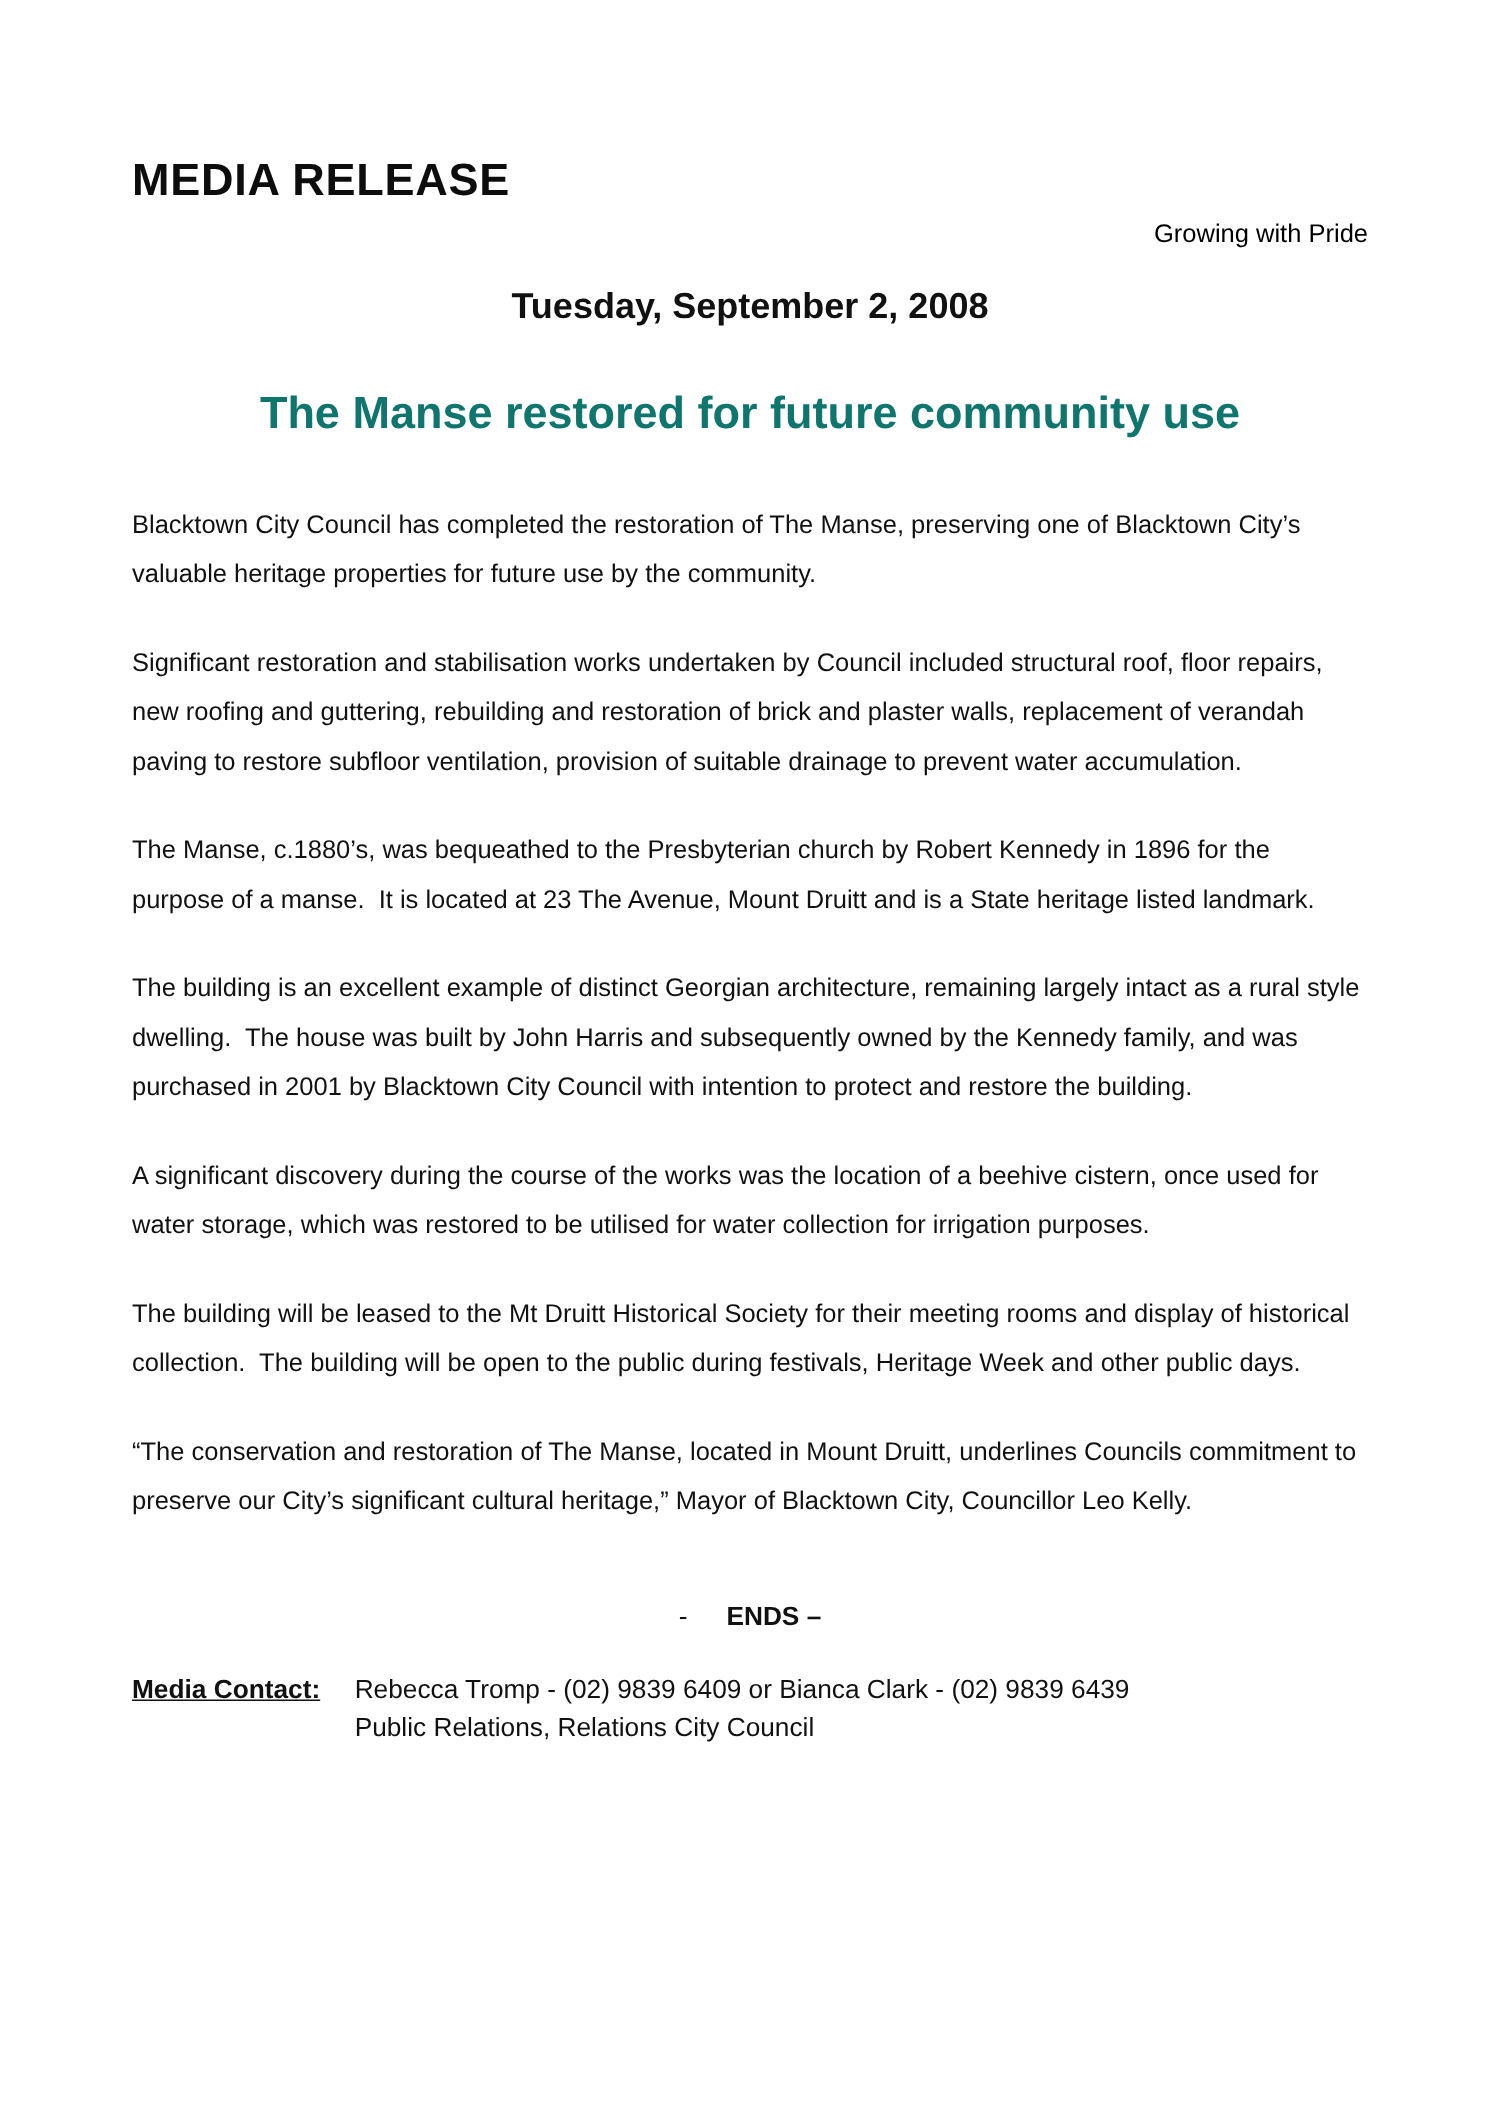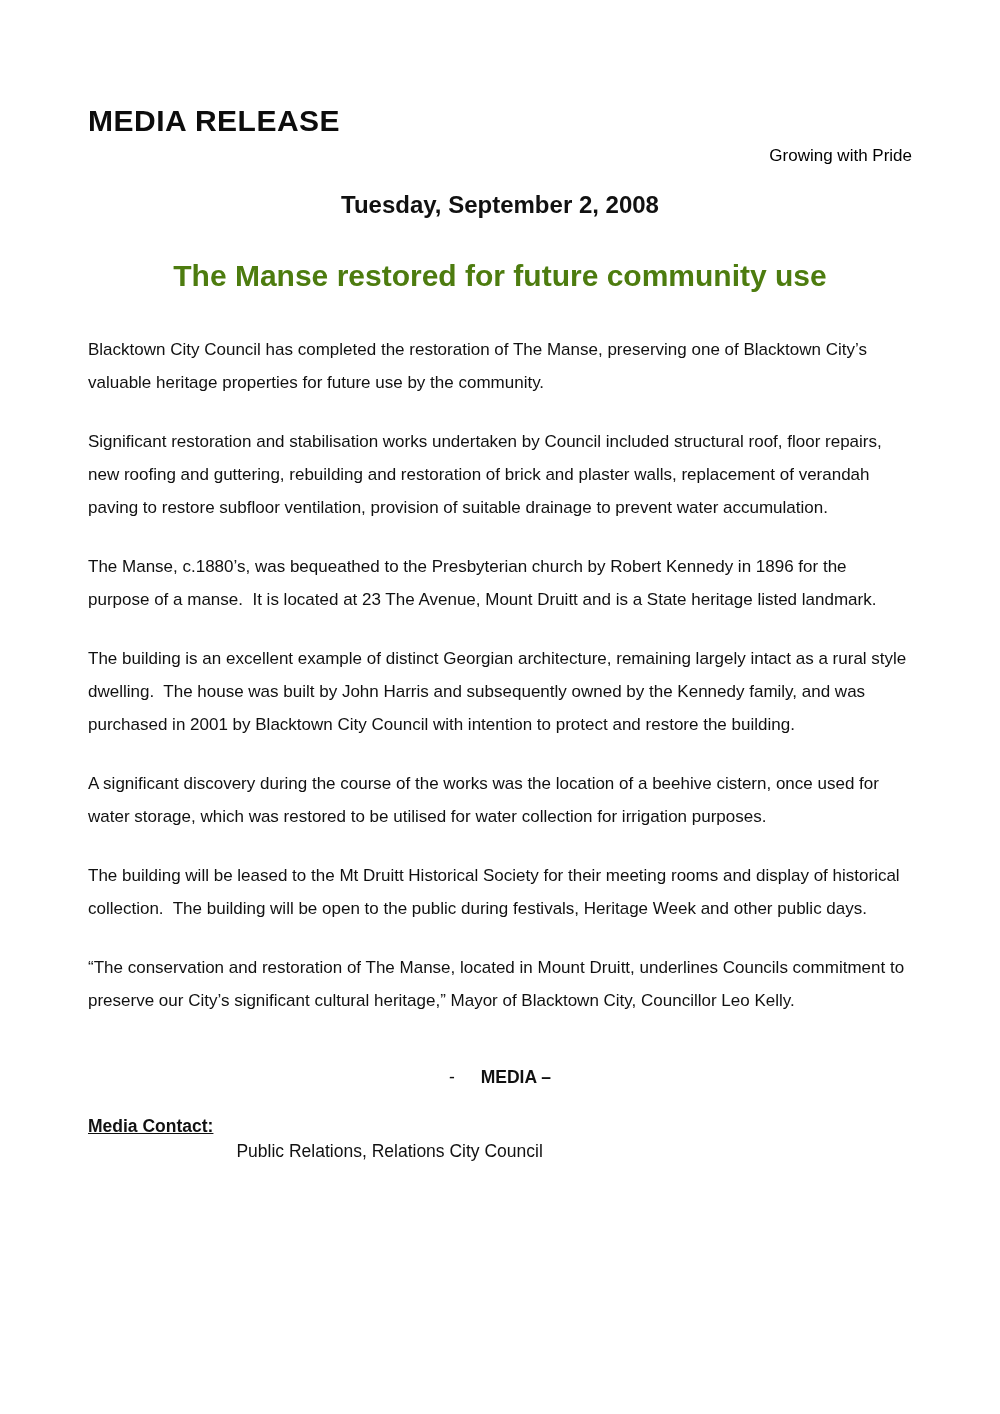--- a/index.html
+++ b/index.html
@@ -34,21 +34,21 @@
     margin-top: 25px;
     text-align: center;
     font-size: 24px;
     font-weight: bold;
   }
   .headline {
     margin-top: 40px;
     text-align: center;
     font-size: 30px;
     font-weight: bold;
-    color: #4d7c0f;
+    color: #0f766e;
   }
   .body-copy {
     margin-top: 40px;
     font-size: 17px;
   }
   .body-copy p {
     line-height: 33px;
     margin-bottom: 26px;
     white-space: pre-wrap;
   }
@@ -96,24 +96,24 @@
     <p>Blacktown City Council has completed the restoration of The Manse, preserving one of Blacktown City’s valuable heritage properties for future use by the community.</p>
     <p>Significant restoration and stabilisation works undertaken by Council included structural roof, floor repairs, new roofing and guttering, rebuilding and restoration of brick and plaster walls, replacement of verandah paving to restore subfloor ventilation, provision of suitable drainage to prevent water accumulation.</p>
     <p>The Manse, c.1880’s, was bequeathed to the Presbyterian church by Robert Kennedy in 1896 for the purpose of a manse.  It is located at 23 The Avenue, Mount Druitt and is a State heritage listed landmark.</p>
     <p>The building is an excellent example of distinct Georgian architecture, remaining largely intact as a rural style dwelling.  The house was built by John Harris and subsequently owned by the Kennedy family, and was purchased in 2001 by Blacktown City Council with intention to protect and restore the building.</p>
     <p>A significant discovery during the course of the works was the location of a beehive cistern, once used for water storage, which was restored to be utilised for water collection for irrigation purposes.</p>
     <p>The building will be leased to the Mt Druitt Historical Society for their meeting rooms and display of historical collection.  The building will be open to the public during festivals, Heritage Week and other public days.</p>
     <p>“The conservation and restoration of The Manse, located in Mount Druitt, underlines Councils commitment to preserve our City’s significant cultural heritage,” Mayor of Blacktown City, Councillor Leo Kelly.</p>
   </div>
 
   <div class="ends-row">
-    <span class="ends-dash">-</span><span class="ends-label">MEDIA –</span>
+    <span class="ends-dash">-</span><span class="ends-label">ENDS –</span>
   </div>
 
   <div class="media-contact">
     <span class="media-contact-label">Media Contact:</span>
     <span class="media-contact-lines">
-      <br>
+      <span>Rebecca Tromp - (02) 9839 6409 or Bianca Clark - (02) 9839 6439</span><br>
       <span>Public Relations, Relations City Council</span>
     </span>
   </div>
 
 </div>
 
 </body></html>

